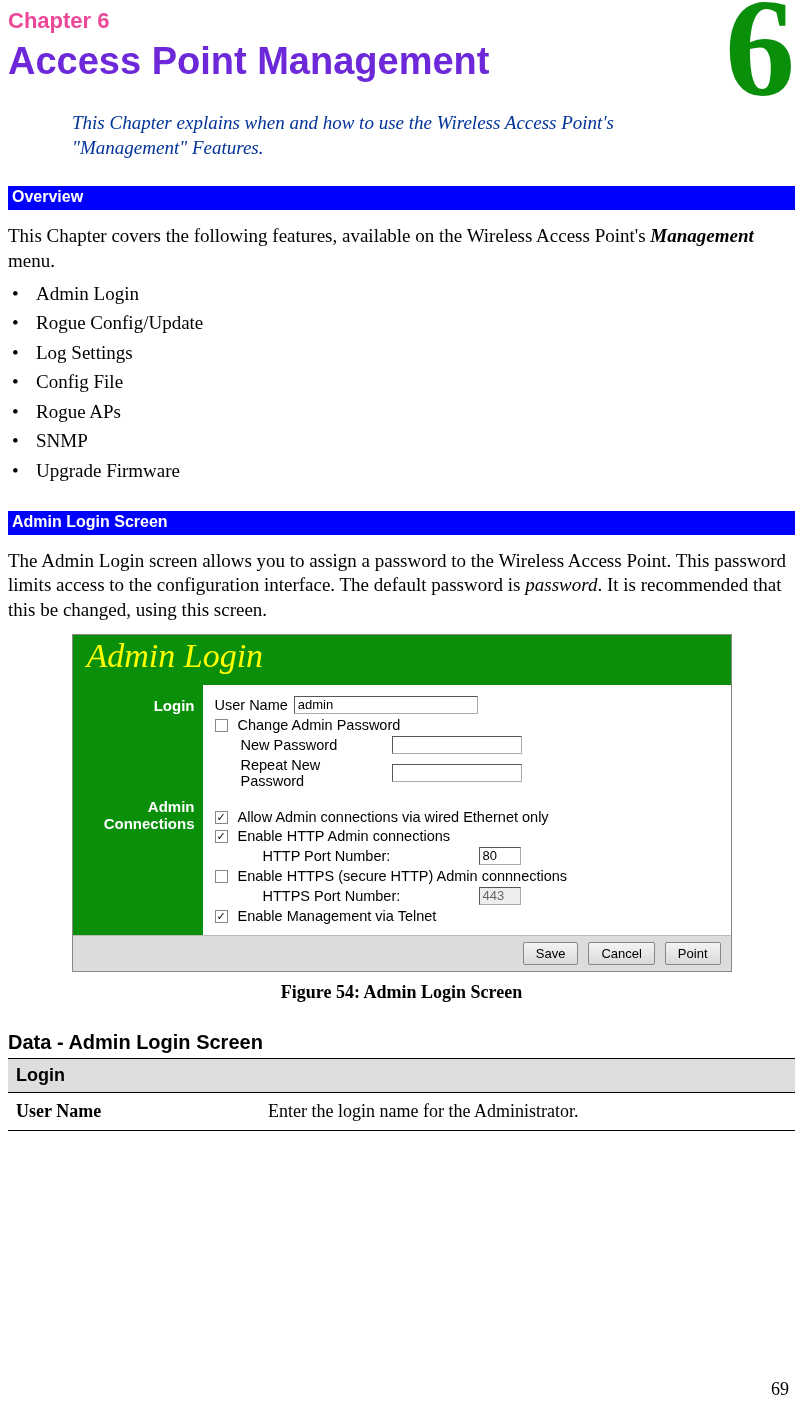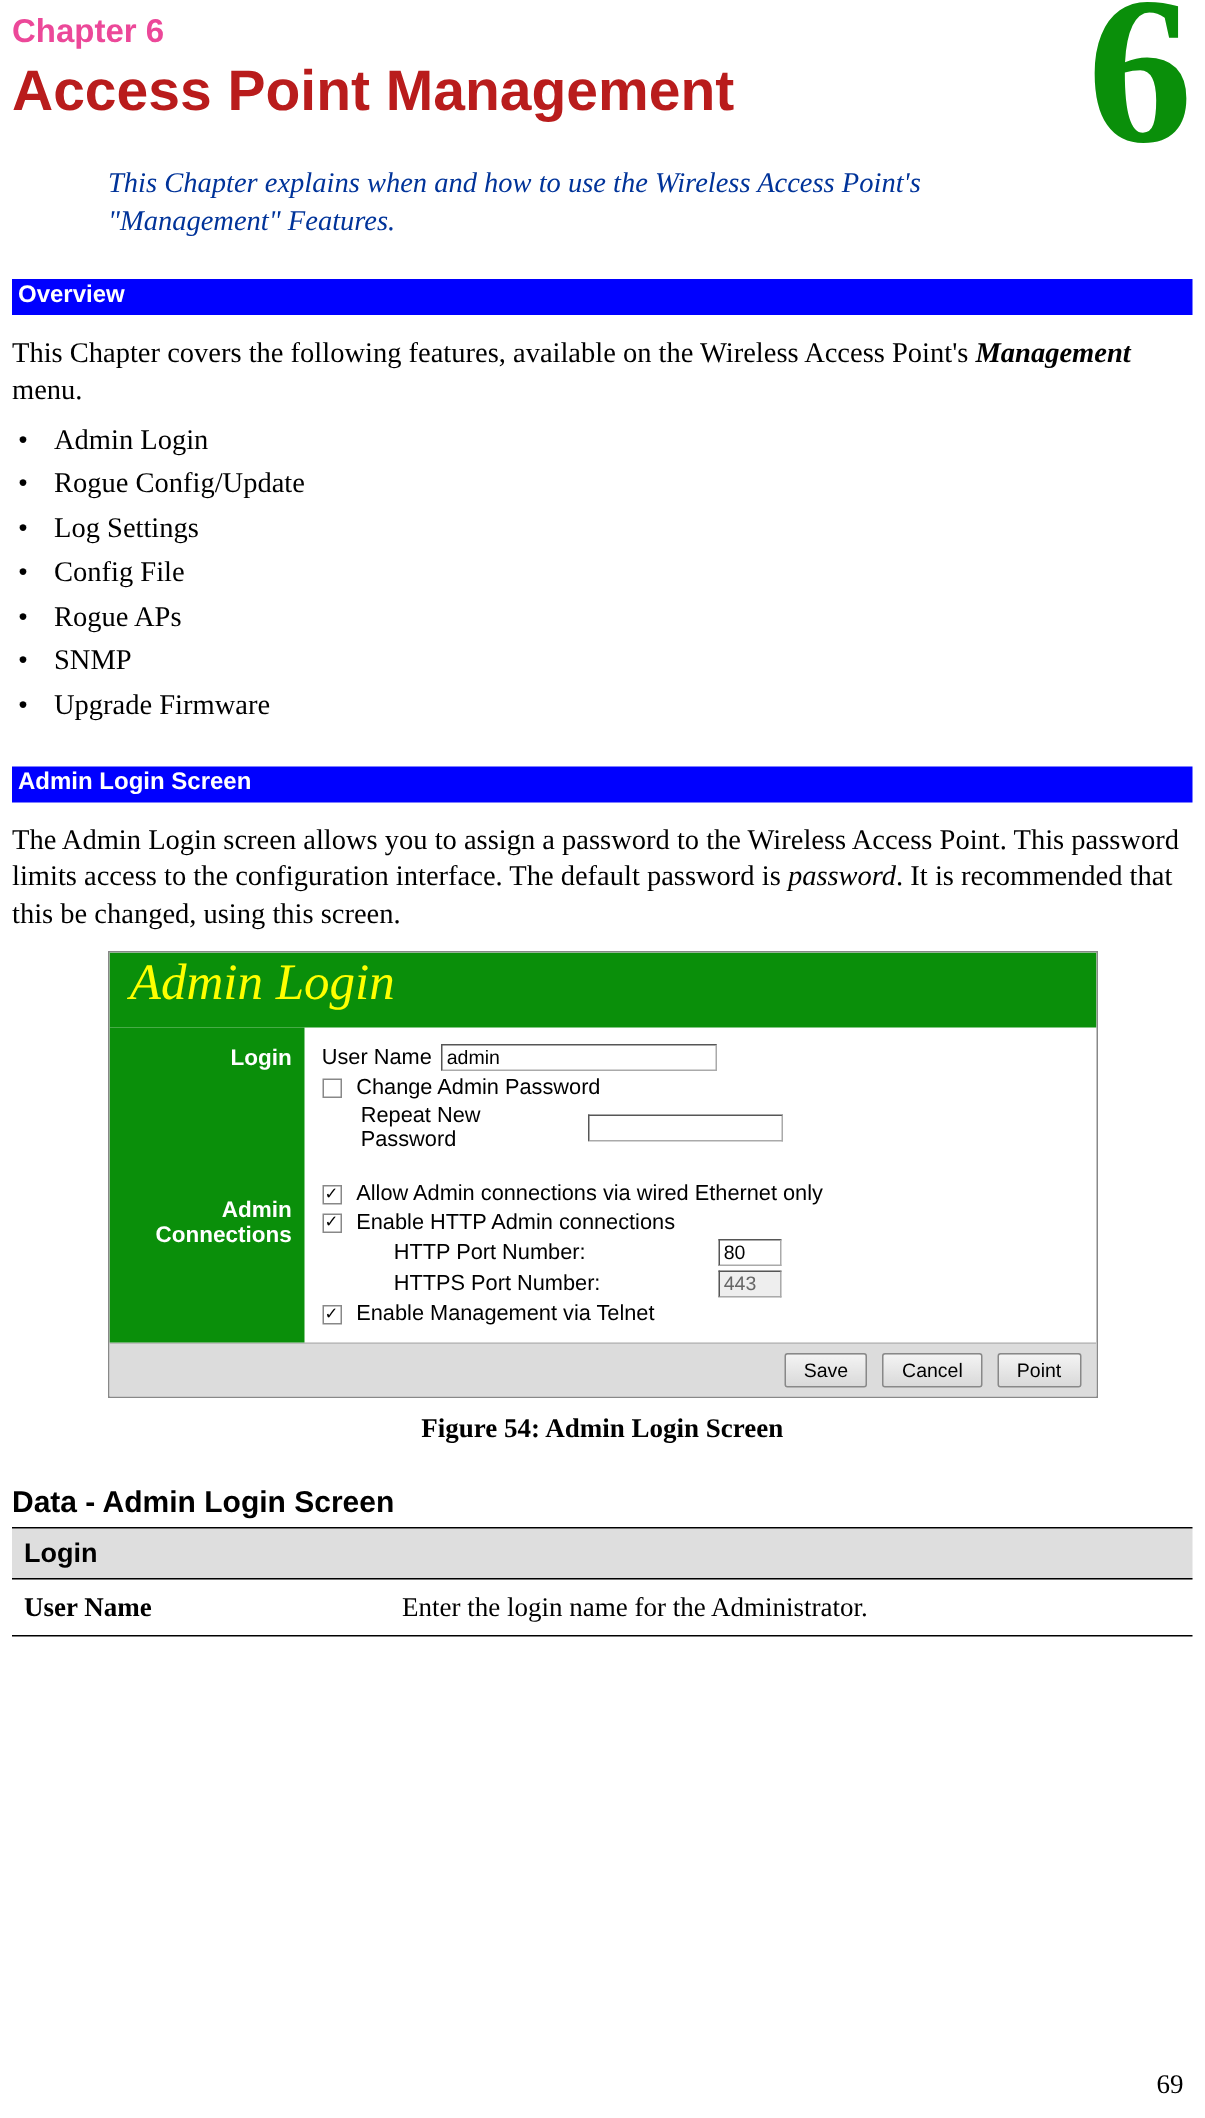--- a/index.html
+++ b/index.html
@@ -5,21 +5,21 @@
   * { box-sizing: border-box; margin: 0; padding: 0; }
   html, body { width: 803px; font-family: "Times New Roman", Times, serif; background: #fff; color: #000; }
   body { padding: 4px 8px 8px 8px; position: relative; min-height: 1412px; }
   .big-six {
     position: absolute; top: -22px; right: 8px;
     font-family: "Times New Roman", Times, serif;
     font-size: 140px; font-weight: bold; color: #0a8f0a;
     line-height: 1;
   }
   h1.chap { font-family: Verdana, Arial, sans-serif; color: #ec4899; font-weight: bold; font-size: 22px; margin-top: 4px; }
-  h1.title { font-family: Verdana, Arial, sans-serif; color: #b91c1c; font-weight: bold; font-size: 38px; margin-top: 6px; margin-bottom: 28px; }
+  h1.title { font-family: Verdana, Arial, sans-serif; color: #6d28d9; font-weight: bold; font-size: 38px; margin-top: 6px; margin-bottom: 28px; }
   .intro { color: #003399; font-style: italic; font-size: 19px; margin-left: 64px; max-width: 600px; line-height: 1.3; }
   .heading-bar { background: #0000ff; color: #fff; font-family: Arial, sans-serif; font-weight: bold; font-size: 16px; padding: 2px 4px 4px 4px; margin-top: 26px; margin-bottom: 14px; }
   p.body { font-size: 19px; line-height: 1.28; margin-bottom: 6px; }
   ul.bullets { list-style: none; margin: 6px 0 0 0; }
   ul.bullets li { font-size: 19px; line-height: 1.55; padding-left: 28px; position: relative; }
   ul.bullets li::before { content: "•"; position: absolute; left: 4px; top: 0; }
   .figure-wrap { margin: 12px auto 8px auto; width: 660px; }
   .figure { border: 1px solid #888; width: 660px; background: #fff; overflow: hidden; }
   .fig-hdr { background: #0a8f0a; color: #ffff00; font-family: "Comic Sans MS", cursive; font-style: italic; font-size: 34px; font-weight: 400; padding: 2px 14px 10px 14px; }
   .fig-body { display: flex; }
@@ -89,40 +89,48 @@
           <span class="lbl">User Name</span>
           <span class="winput" style="width:184px">admin</span>
         </div>
 
         <div class="frow">
           <span class="wcb"></span>
           <span>Change Admin Password</span>
         </div>
 
         <div class="frow indent1">
+          <span class="lbl" style="width:145px;display:inline-block">New Password</span>
+          <span class="winput" style="width:130px"></span>
+        </div>
+        <div class="frow indent1">
           <span class="lbl" style="width:145px;display:inline-block">Repeat New Password</span>
           <span class="winput" style="width:130px"></span>
         </div>
 
         <div style="height:14px"></div>
 
         <div class="frow">
           <span class="wcb">✓</span>
           <span>Allow Admin connections via wired Ethernet only</span>
         </div>
 
         <div class="frow">
           <span class="wcb">✓</span>
           <span>Enable HTTP Admin connections</span>
         </div>
         <div class="frow indent2">
           <span class="lbl" style="width:210px;display:inline-block">HTTP Port Number:</span>
           <span class="winput" style="width:42px">80</span>
         </div>
 
+        <div class="frow">
+          <span class="wcb"></span>
+          <span>Enable HTTPS (secure HTTP) Admin connnections</span>
+        </div>
         <div class="frow indent2">
           <span class="lbl" style="width:210px;display:inline-block">HTTPS Port Number:</span>
           <span class="winput disabled" style="width:42px">443</span>
         </div>
 
         <div class="frow">
           <span class="wcb">✓</span>
           <span>Enable Management via Telnet</span>
         </div>
 

